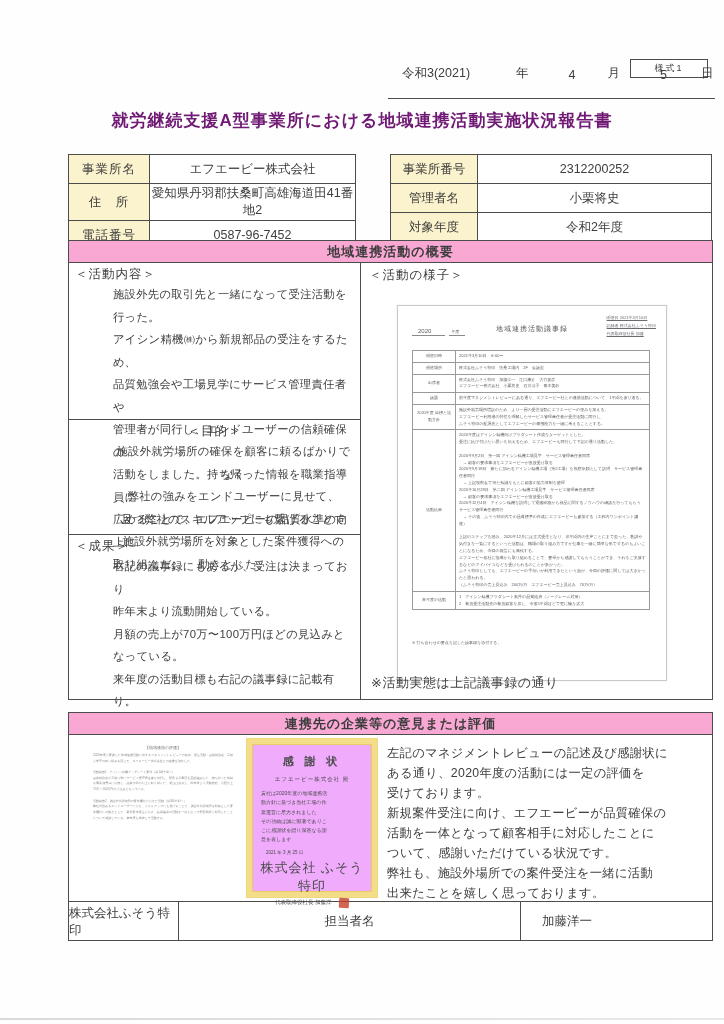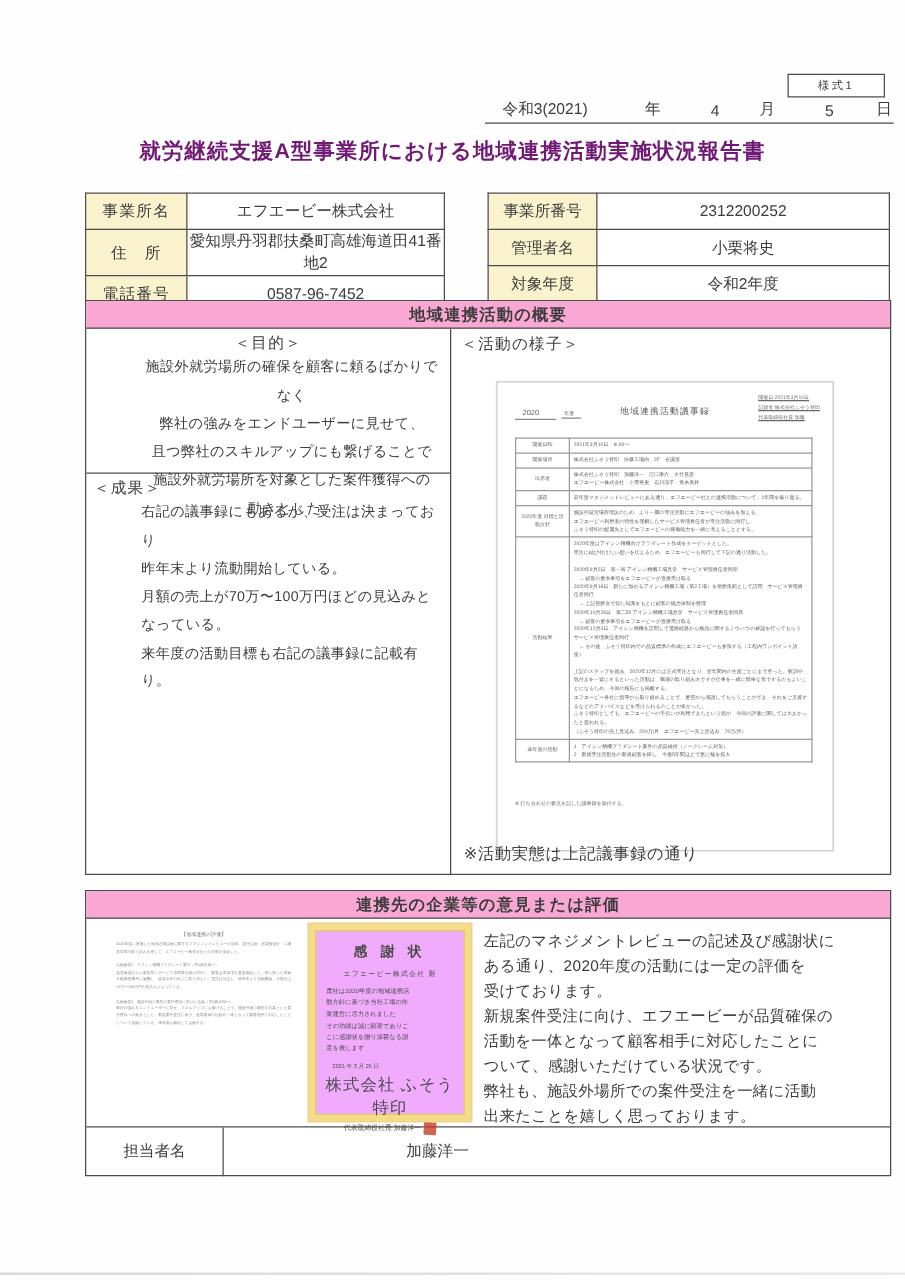--- a/index.html
+++ b/index.html
@@ -3,21 +3,21 @@
 <meta charset="utf-8">
 <style>
   html,body{margin:0;padding:0;}
   body{width:724px;height:1024px;background:#f4f4f2;font-family:"Liberation Sans","DejaVu Sans",sans-serif;color:#3d3d3d;}
   .page{position:relative;width:724px;height:1024px;background:#fefefe;overflow:hidden;}
   .page::after{content:"";position:absolute;left:0;right:0;bottom:4px;height:2px;background:linear-gradient(to right,#d9d9d6,#e9e9e6);}
   .pre{white-space:pre-line;}
 
   
   .form-tag{position:absolute;left:630px;top:59px;width:76px;height:17px;border:1.5px solid #4c4c4c;font-size:9px;display:flex;align-items:center;justify-content:center;letter-spacing:2px;background:#fff;}
-  .date-line{position:absolute;left:388px;top:80px;width:327px;height:19px;border-bottom:1.5px solid #4c4c4c;display:flex;align-items:flex-end;font-size:12.5px;padding-bottom:2px;box-sizing:border-box;}
+  .date-line{position:absolute;left:388px;top:80px;width:327px;height:19px;border-bottom:1.5px solid #4c4c4c;display:flex;align-items:flex-end;font-size:12.5px;padding-bottom:16px;box-sizing:border-box;}
   .date-line span{display:block;}
   .d-era{margin-left:14px;}
   .d-ylab{margin-left:46px;} .d-m{margin-left:40px;} .d-mlab{margin-left:32px;} .d-d{margin-left:40px;} .d-dlab{margin-left:34px;}
   .title{position:absolute;left:0;top:109px;width:724px;text-align:center;font-size:17px;font-weight:600;letter-spacing:1px;color:#701a75;margin:0;}
 
   
   .info{position:absolute;border-collapse:collapse;table-layout:fixed;}
   .info td{border:1.5px solid #4c4c4c;height:26px;text-align:center;vertical-align:middle;font-size:12.5px;background:#fff;}
   .info td.lbl{background:#faf3cd;width:78px;letter-spacing:1px;}
   .info-left{left:68px;top:154px;width:288px;}
@@ -120,20 +120,30 @@
       <td class="lbl">対象年度</td>
       <td>令和2年度</td>
     </tr>
   </tbody>
     </table>
 
   <div class="box overview">
     <div class="box-header">地域連携活動の概要</div>
     <div class="ov-body">
       <div class="col-left">
+        <div class="cell cell-activity">
+          <div class="cell-heading">＜活動内容＞</div>
+          <div class="cell-text pre">施設外先の取引先と一緒になって受注活動を行った。
+アイシン精機㈱から新規部品の受注をするため、
+品質勉強会や工場見学にサービス管理責任者や
+管理者が同行し、エンドユーザーの信頼確保の
+活動をしました。持ち帰った情報を職業指導員に
+広めることで、エフエービーの品質水準の向上に
+取り組んだ。</div>
+        </div>
         <div class="cell cell-purpose">
           <div class="cell-heading">＜目的＞</div>
           <div class="cell-text pre">施設外就労場所の確保を顧客に頼るばかりでなく
 弊社の強みをエンドユーザーに見せて、
 且つ弊社のスキルアップにも繋げることで
 施設外就労場所を対象とした案件獲得への
 動きとした。</div>
         </div>
         <div class="cell cell-result">
           <div class="cell-heading">＜成果＞</div>
@@ -243,18 +253,19 @@
       <div class="ev-comment pre">左記のマネジメントレビューの記述及び感謝状に
 ある通り、2020年度の活動には一定の評価を
 受けております。
 新規案件受注に向け、エフエービーが品質確保の
 活動を一体となって顧客相手に対応したことに
 ついて、感謝いただけている状況です。
 弊社も、施設外場所での案件受注を一緒に活動
 出来たことを嬉しく思っております。</div>
     </div>
     <div class="ev-footer">
+      <div>株式会社ふそう特印</div>
       <div>担当者名</div>
       <div>加藤洋一</div>
     </div>
   </div>
 
 </div>
 
 </body></html>

